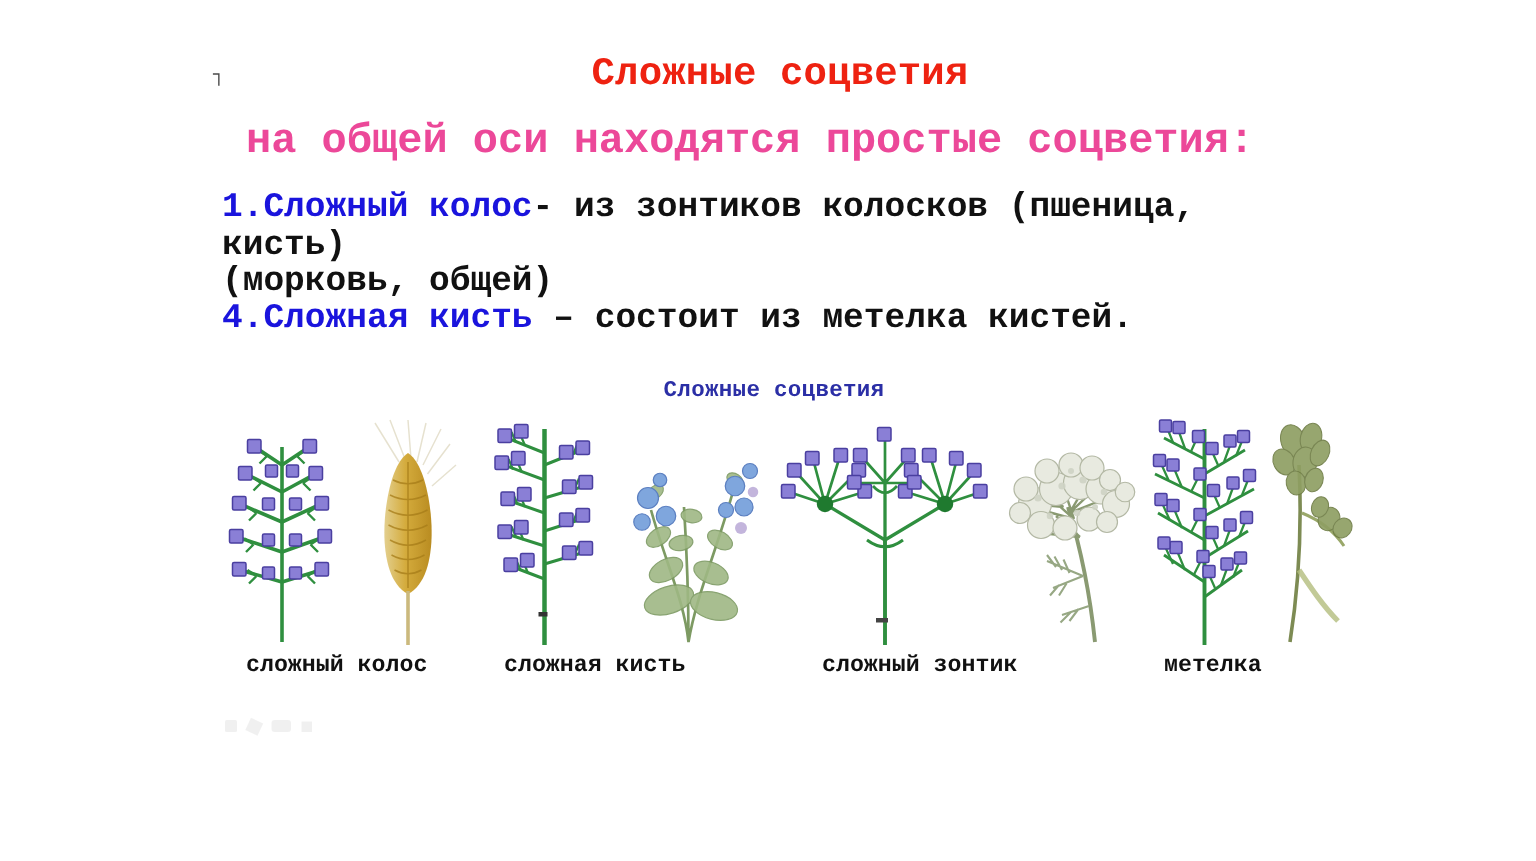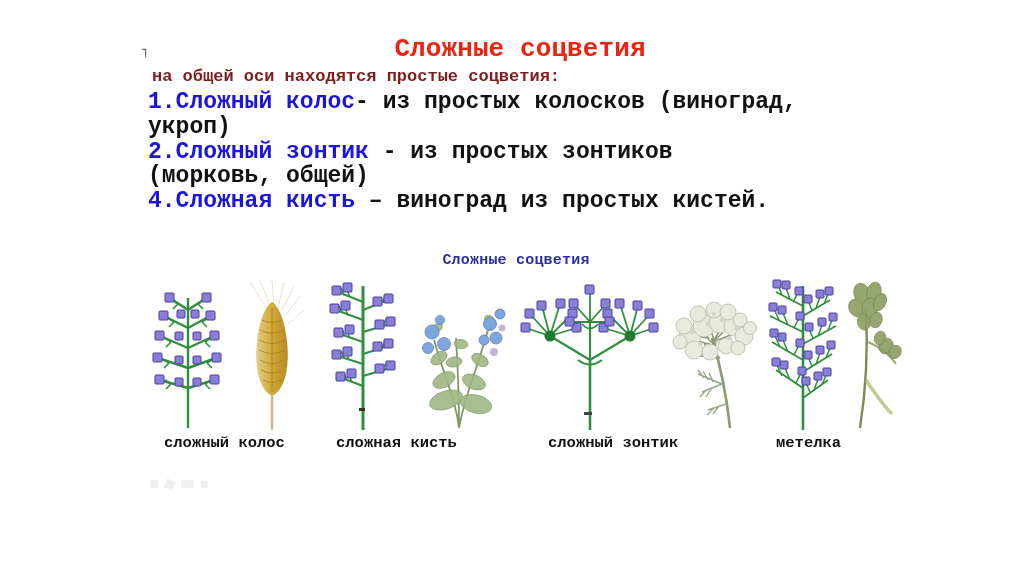--- a/index.html
+++ b/index.html
@@ -37,24 +37,24 @@
   .main-title{
     color:#ee2211;
     font-size:26px;font-weight:bold;
     text-align:center;
     letter-spacing:.1px;
     line-height:1.06;
     margin:0 0 1px 0;
     white-space:nowrap;
   }
   .lead{
-    color:#7f1d1d;
-    font-size:17px;font-weight:bold;
+    color:#ec4899;
+    font-size:28px;font-weight:bold;
     line-height:1.08;
-    margin:4px;
+    margin:16px;
     white-space:nowrap;
   }
   .item{
     font-size:23px;font-weight:bold;
     line-height:1.08;
     color:#111111;
     margin:0;
   }
   .item .hl{color:#1a14dd;}
   .item .rest{color:#111111;}
@@ -99,30 +99,29 @@
     <i class="fi3"></i>
     <i class="fi4"></i>
   </div>
 
   <div class="text-block">
 
     <h1 class="main-title">Сложные соцветия</h1>
 
     <p class="lead">на общей оси находятся простые соцветия:</p>
 
-    <p class="item"><span class="hl">1.</span><span class="hl">Сложный  колос</span><span class="rest">- из простых колосков (виноград,</span></p>
-
-    <p class="item"><span class="rest">укроп)</span></p>
-
-    <p class="item"><span class="hl">2.</span><span class="hl">Сложный  зонтик</span><span class="rest"> - из простых зонтиков</span></p>
+    <p class="item"><span class="hl">1.</span><span class="hl">Сложный  колос</span><span class="rest">- из зонтиков колосков (пшеница,</span></p>
+
+    <p class="item"><span class="rest">кисть)</span></p>
+
 
     <p class="item"><span class="rest">(морковь, общей)</span></p>
 
 
-    <p class="item"><span class="hl">4.</span><span class="hl">Сложная  кисть</span><span class="rest"> – виноград из простых кистей.</span></p>
+    <p class="item"><span class="hl">4.</span><span class="hl">Сложная  кисть</span><span class="rest"> – состоит из метелка кистей.</span></p>
   </div>
 
   <div class="figure">
 
     <div class="figure-title">Сложные соцветия</div>
 
     <div class="specimens">
 
       <div class="spec" style="left:8px;width:88px;">
         <svg width="88" height="150" viewBox="0 0 88 150">

